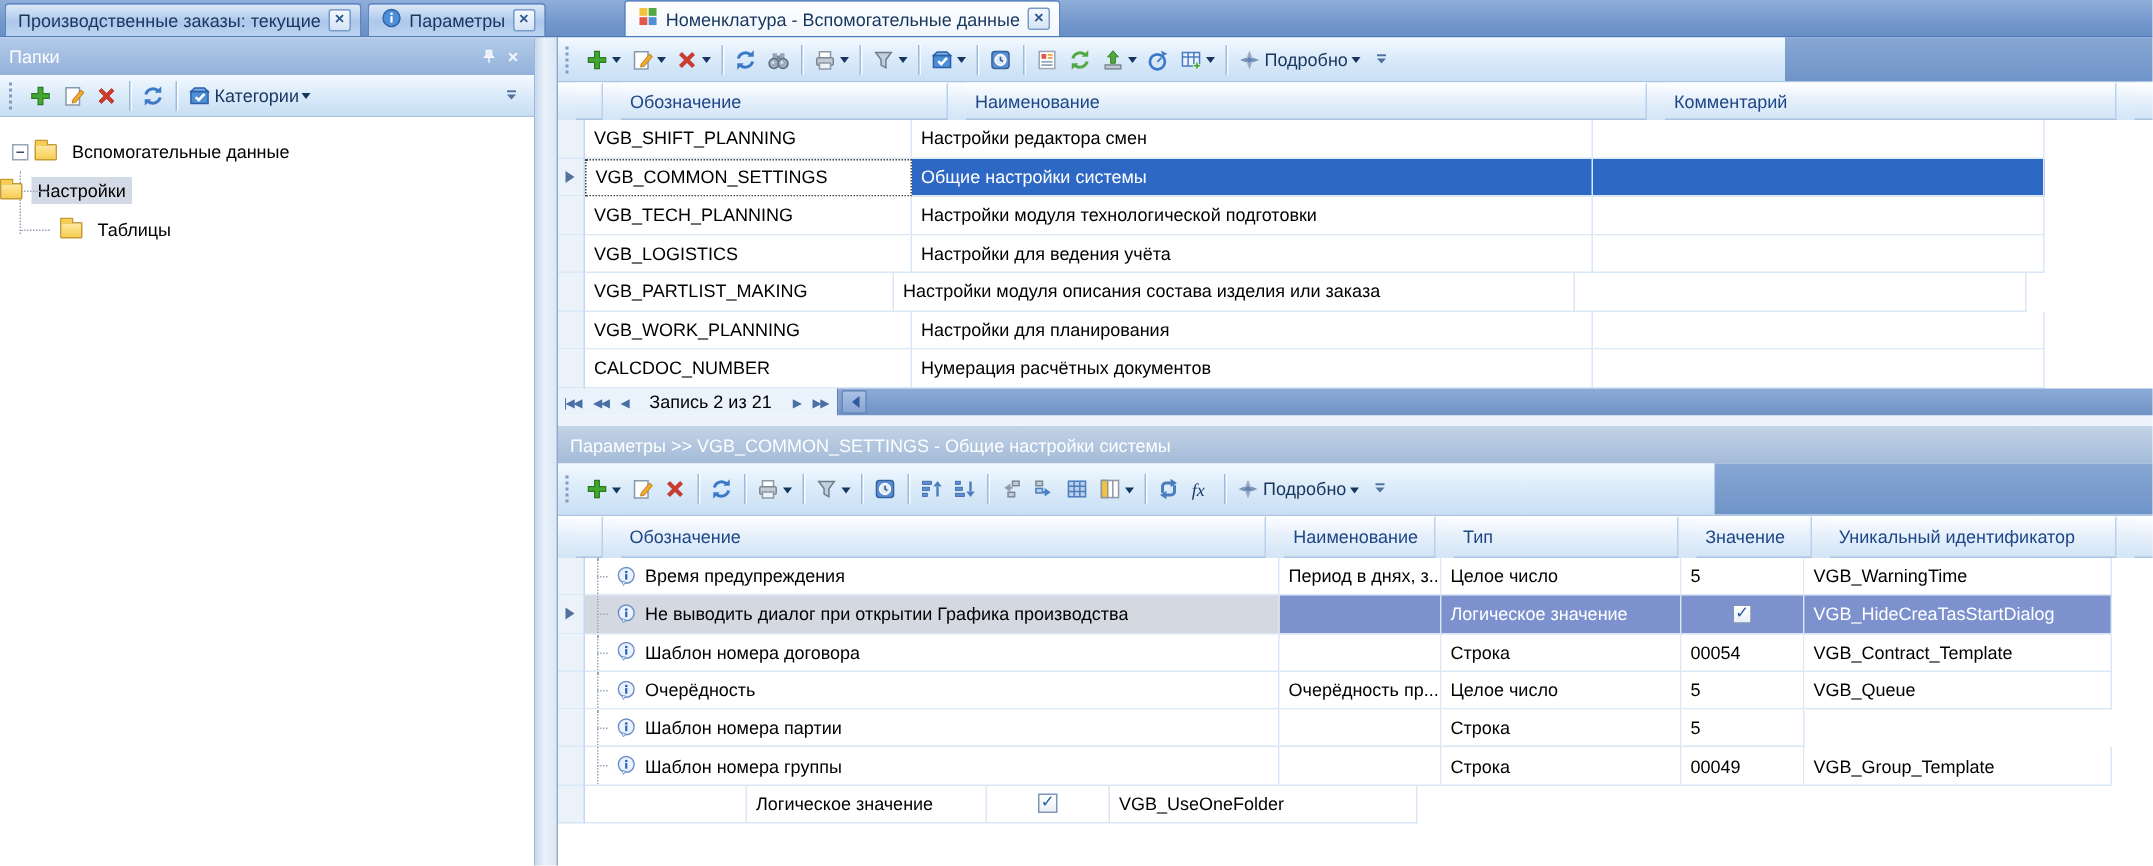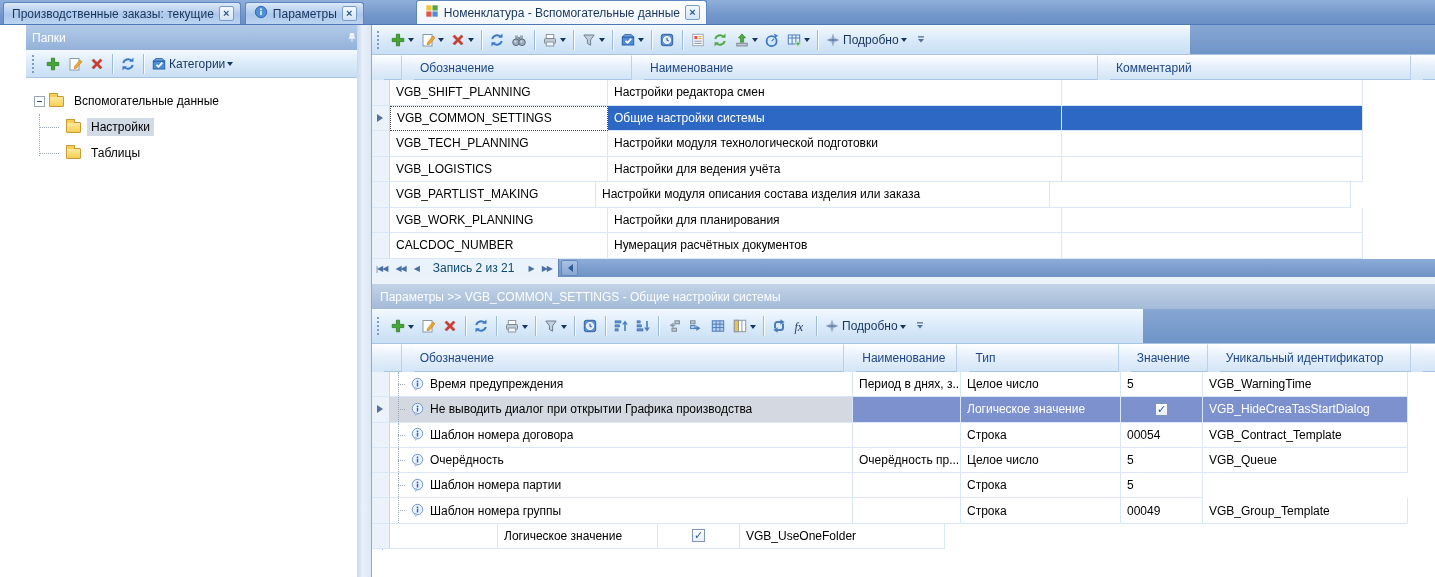--- a/index.html
+++ b/index.html
@@ -13,21 +13,21 @@
     border-bottom:1px solid #4E79B8; display:flex; align-items:flex-end; padding-left:3px; }
   .tab { height:22px; display:flex; align-items:center; gap:5px; padding:0 6px 0 8px;
     border:1px solid #5E86C0; border-bottom:none; border-radius:3px 3px 0 0;
     background:linear-gradient(#DCE9F8,#ACC7EB 55%,#BCD4F0); color:#17365D; margin-right:4px; cursor:default; white-space:nowrap; }
   .tab.active { background:linear-gradient(#FFFFFF,#F0F6FD); height:24px;margin-left:48px; }
   .tabclose { width:15px; height:15px; border:1px solid #7A9CCB; border-radius:2px;
     background:linear-gradient(#F4F9FE,#D4E4F6); color:#2F568F; font-size:11px; line-height:13px;
     text-align:center; font-weight:bold; }
 
   
-  #sidebar { left:0; top:25px; width:357px; height:552px; background:#fff; border-right:1px solid #9FB8D8;margin-left:26px; }
+  #sidebar { left:0; top:25px; width:357px; height:552px; background:#fff; border-right:1px solid #9FB8D8; }
   #sb-header { left:0; top:0; width:100%; height:25px;
     background:linear-gradient(#B3CBE9,#93B1D9); color:#FDFEFF; display:flex; align-items:center; padding:0 6px; }
   #sb-header .spacer { flex:1; }
   .sb-hbtn { width:16px; height:16px; display:flex; align-items:center; justify-content:center; color:#F2F6FB; font-weight:bold; }
   #sb-toolbar { left:0; top:25px; width:100%; height:28px;
     background:linear-gradient(#F3F9FF,#D8E9F9 55%,#C9DFF4); border-bottom:1px solid #A9C4E2;
     display:flex; align-items:center; padding:0 4px; }
   #sb-tree { left:0; top:53px; width:100%; height:499px; background:#fff; padding-top:10px; }
 
   .tree-row { height:26px; display:flex; align-items:center; position:relative; }
@@ -85,21 +85,21 @@
   .g2dots.half { bottom:12px; }
   .g2stub { border-top:1px dotted #9AA7B8; position:absolute; left:8px; width:7px; top:12px; }
 
   
   .checkbox { width:13px; height:13px; border:1px solid #7E95B8; background:linear-gradient(#FFFFFF,#E9EFF7);
     display:flex; align-items:center; justify-content:center; color:#2458A8; font-size:11px; font-weight:bold; line-height:11px; }
 
   
   #navigator { left:372px; top:259px; width:1063px; height:18px; background:#EAF2FB; display:flex; align-items:center; }
   .nav-btn { color:#4A6FA5; font-size:8px; letter-spacing:-1px; padding:0 4px; display:flex; align-items:center; height:100%; }
-  #nav-label { color:#0c4a6e; font-size:12px; padding:0 10px; }
+  #nav-label { color:#000000; font-size:12px; padding:0 10px; }
   #hscroll { position:absolute; left:186px; top:0; right:0; height:18px;
     background:linear-gradient(#8CABD8,#6E92C5); border-left:1px solid #5E82B8; display:flex; align-items:center; }
   #hscroll .sb-arrow { width:17px; height:16px; margin-left:2px; background:linear-gradient(#A9C1E4,#88A6D2);
     border:1px solid #6888B8; border-radius:2px; display:flex; align-items:center; justify-content:center; }
   #hscroll .sb-arrow span { width:0; height:0; border:4px solid transparent; border-right:5px solid #2F5B9E; margin-right:2px; }
 
   #gap1 { left:372px; top:277px; width:1063px; height:7px; background:#EDF3FA; }
   #panel-header { left:372px; top:284px; width:1063px; height:25px;
     background:linear-gradient(#C3D3E7,#A3BAD7); color:#FDFEFF; display:flex; align-items:center; padding:0 8px; }
   #below2 { left:372px; top:550px; width:1063px; height:27px; background:#fff; }
@@ -202,21 +202,21 @@
         </span>
       </div>
     </div>
   <div id="sb-tree" class="abs">
       <div class="tree-row" style="padding-left: 8px;">
         <span class="expander"></span>
         <span class="folder"></span>
         <span class="tree-label">Вспомогательные данные</span>
       </div>
       <div class="tree-dots" style="left: 13px; top: 36px; height: 42px; position: absolute;"></div>
-      <div class="tree-row sel" style="padding-left: 40px; position: relative; text-align: center;">
+      <div class="tree-row sel" style="position: relative; text-align: center;">
         <span class="tree-dots" style="left: 13px; top: 13px; width: 20px; border-left: none; border-top: 1px dotted rgb(152, 164, 180);"></span>
         <span class="folder"></span>
         <span class="tree-label">Настройки</span>
       </div>
       <div class="tree-row" style="padding-left: 40px; position: relative;">
         <span class="tree-dots" style="left: 13px; top: 13px; width: 20px; border-left: none; border-top: 1px dotted rgb(152, 164, 180);"></span>
         <span class="folder"></span>
         <span class="tree-label">Таблицы</span>
       </div>
     </div>

